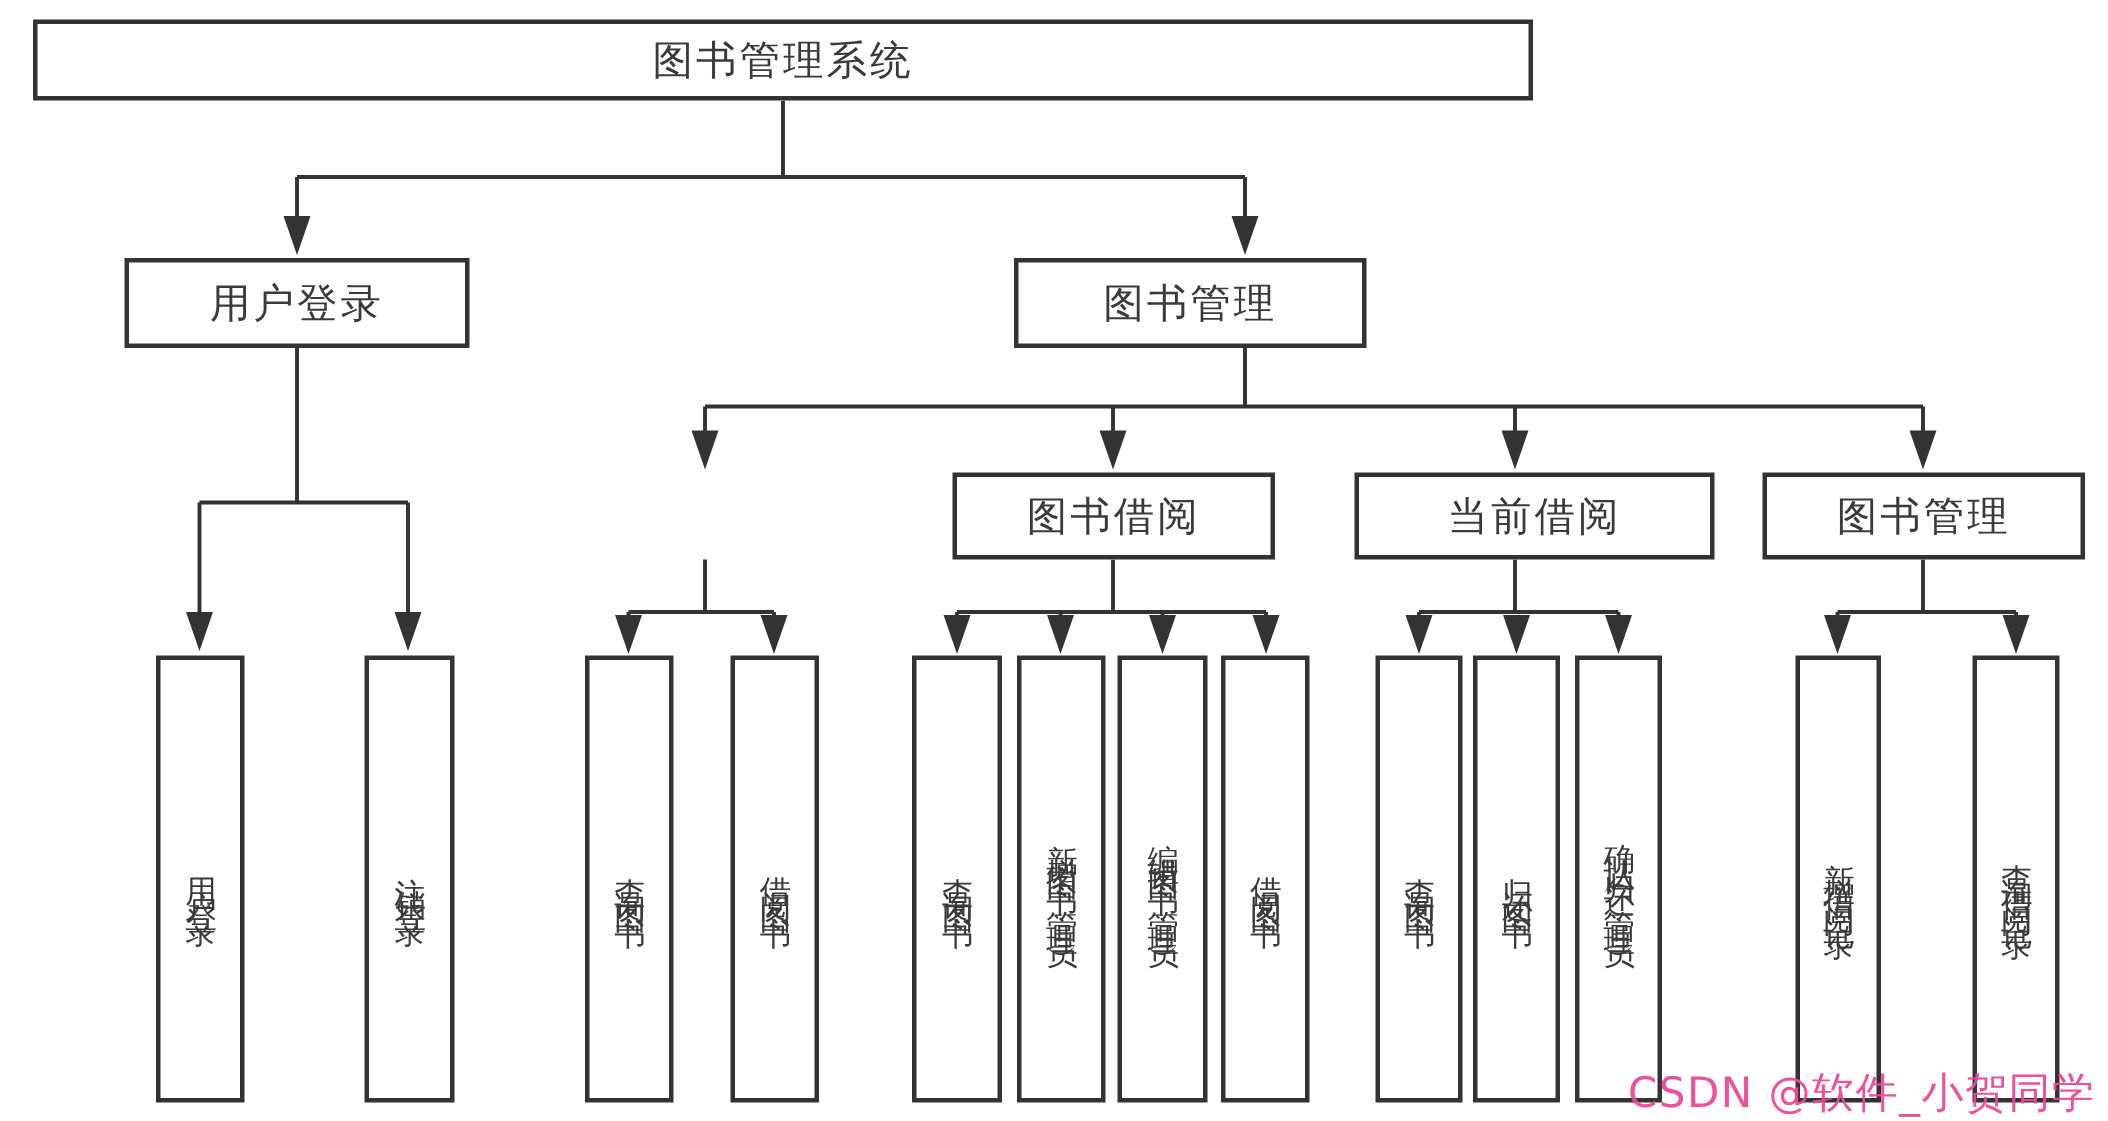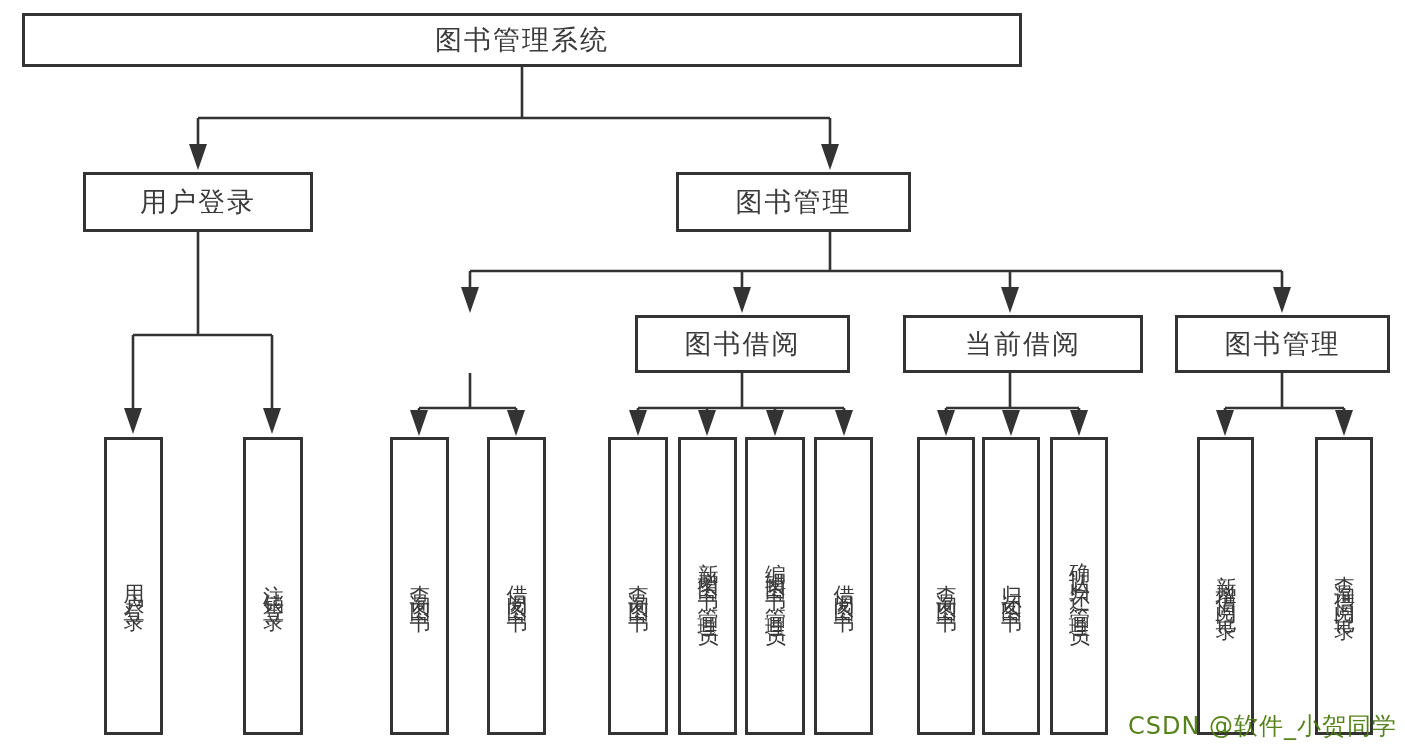--- a/index.html
+++ b/index.html
@@ -44,23 +44,23 @@
     font-size: 21px;
     line-height: 1;
     letter-spacing: 9px;
     color: #3a3a3a;
     white-space: nowrap;
   }
   .watermark {
     position: absolute;
     right: 8px;
     top: 710px;
-    font-size: 24px;
+    font-size: 28px;
     letter-spacing: 1px;
-    color: #4d7c0f;
+    color: #ec4899;
     opacity: 0.95;
     z-index: 5;
     white-space: nowrap;
   }
 </style>
 </head>
 <body>
 
 <div class="canvas">
 

